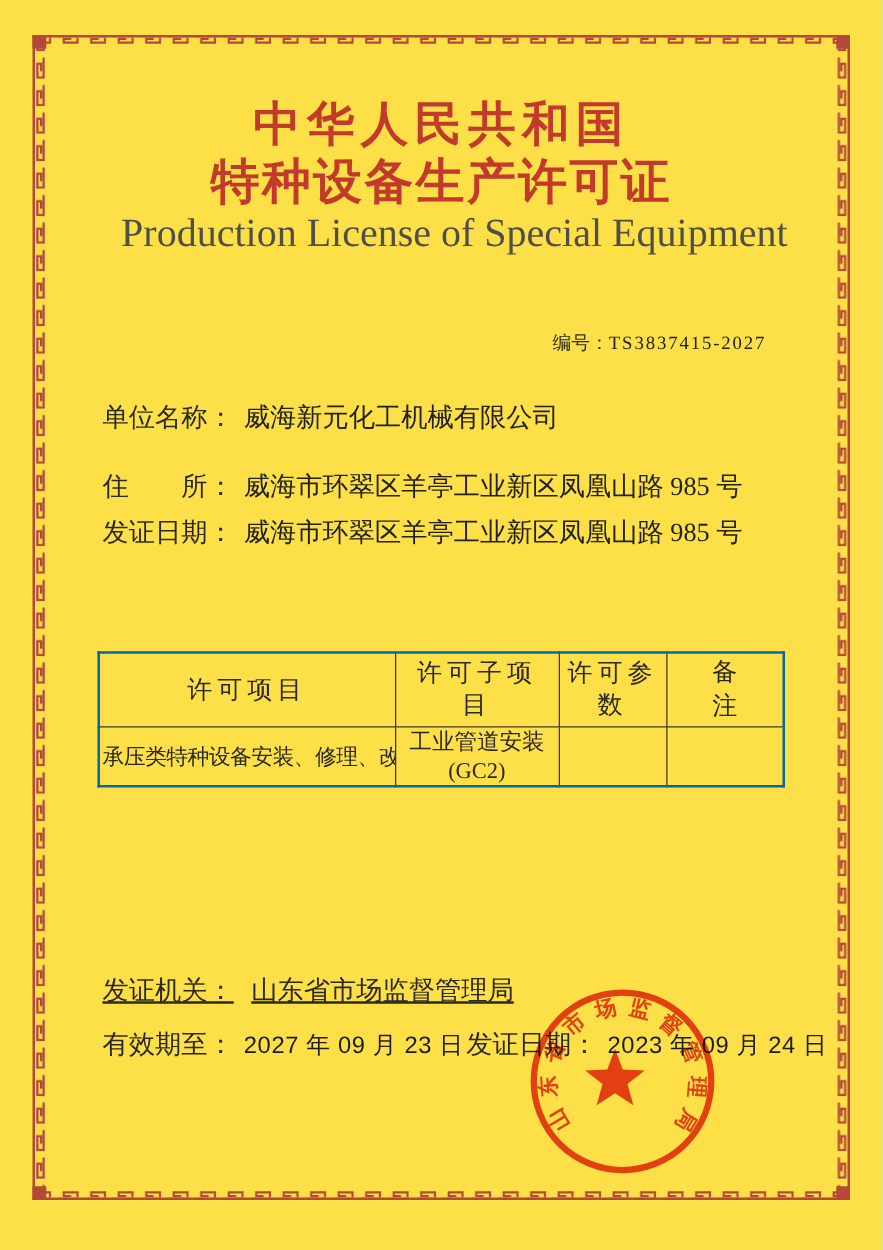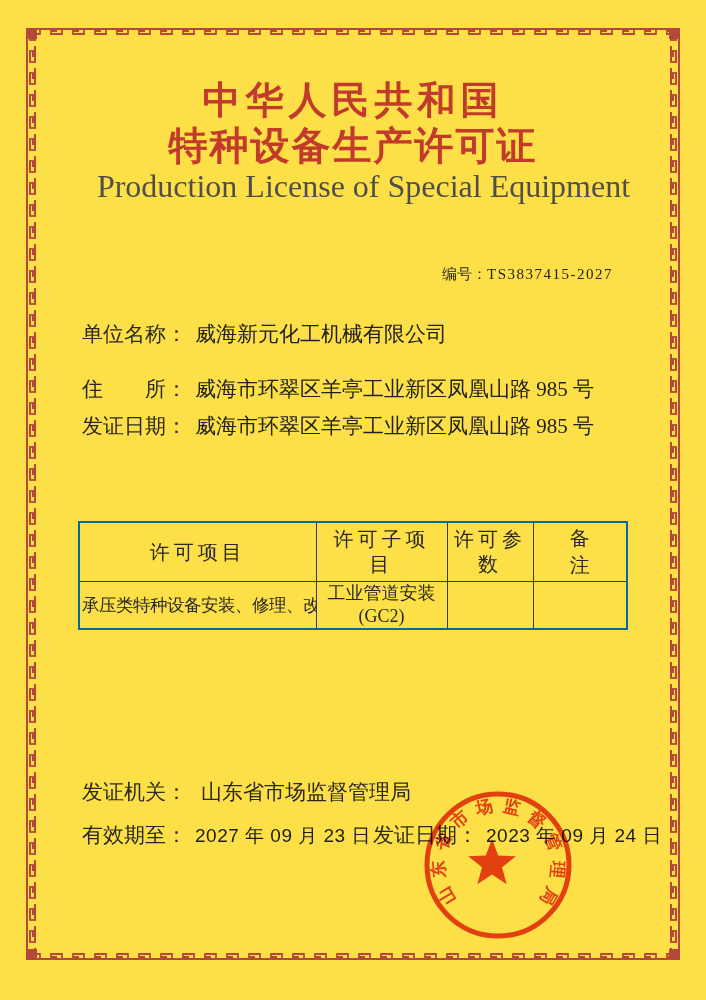--- a/index.html
+++ b/index.html
@@ -122,21 +122,21 @@
     font-size: 18px;
     line-height: 1.25;
     white-space: pre-line;
   }
   .footer-line {
     position: absolute;
     font-size: 21px;
     white-space: nowrap;
     color: #2b2823;
   }
-  .authority { left: 82px; top: 778px; }
+  .authority { left: 82px; top: 778px; text-decoration: underline; }
   .authority .val { margin-left: 14px; }
   .valid { left: 82px; top: 821px; }
   .issue { left: 373px; top: 821px; }
   .date-val {
     font-family: "Liberation Sans", sans-serif;
     font-size: 19px;
     color: #1d1c19;
     margin-left: 8px;
     letter-spacing: 0.5px;
   }

